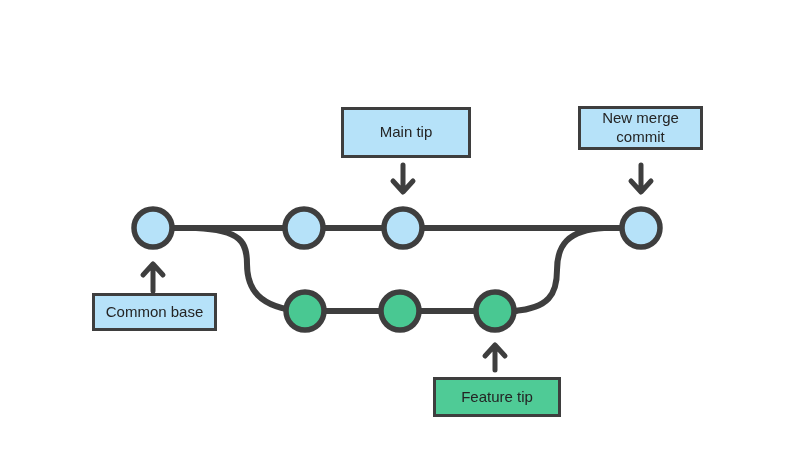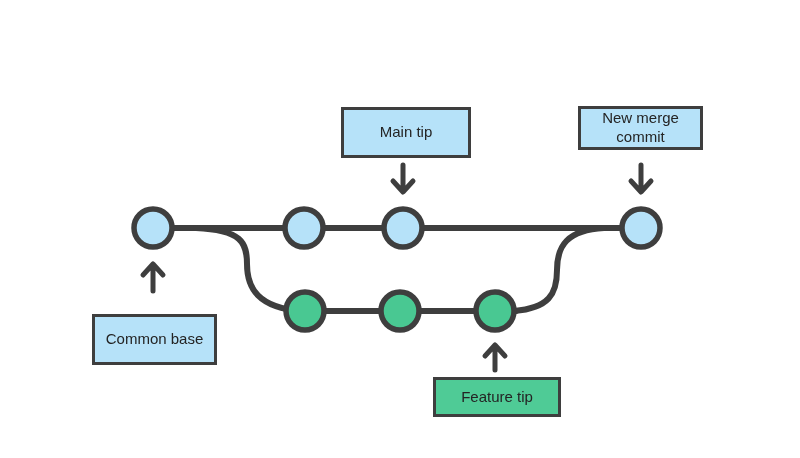--- a/index.html
+++ b/index.html
@@ -54,21 +54,21 @@
     font-size: 15px;
     line-height: 1.25;
     color: var(--text-color);
     text-align: center;
     padding: 0 4px;
   }
   .box-blue { background: var(--box-blue); }
   .box-green { background: var(--box-green); }
   #main-tip-box     { left: 341px; top: 107px; width: 130px; height: 51px; }
   #new-merge-box    { left: 578px; top: 106px; width: 125px; height: 44px; }
-  #common-base-box  { left:  92px; top: 314px; width: 125px; height: 51px; justify-content: center; }
+  #common-base-box  { left:  92px; top: 293px; width: 125px; height: 38px; justify-content: center; }
   #feature-tip-box  { left: 433px; top: 377px; width: 128px; height: 40px; }
 </style>
 </head>
 <body>
 
 <div class="canvas">
 
   <svg class="graph-svg" viewBox="0 0 800 458" xmlns="http://www.w3.org/2000/svg">
 
     <path class="line" d="M 153 228 H 641"></path>

